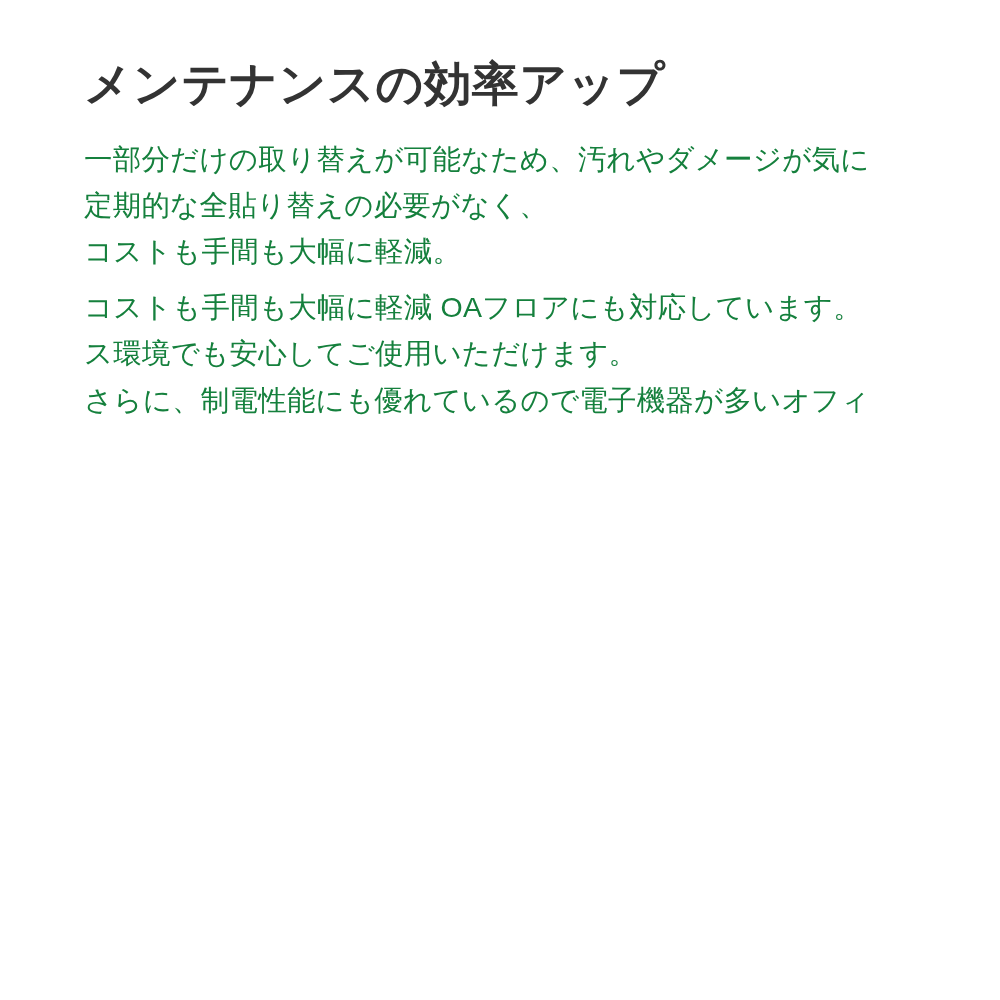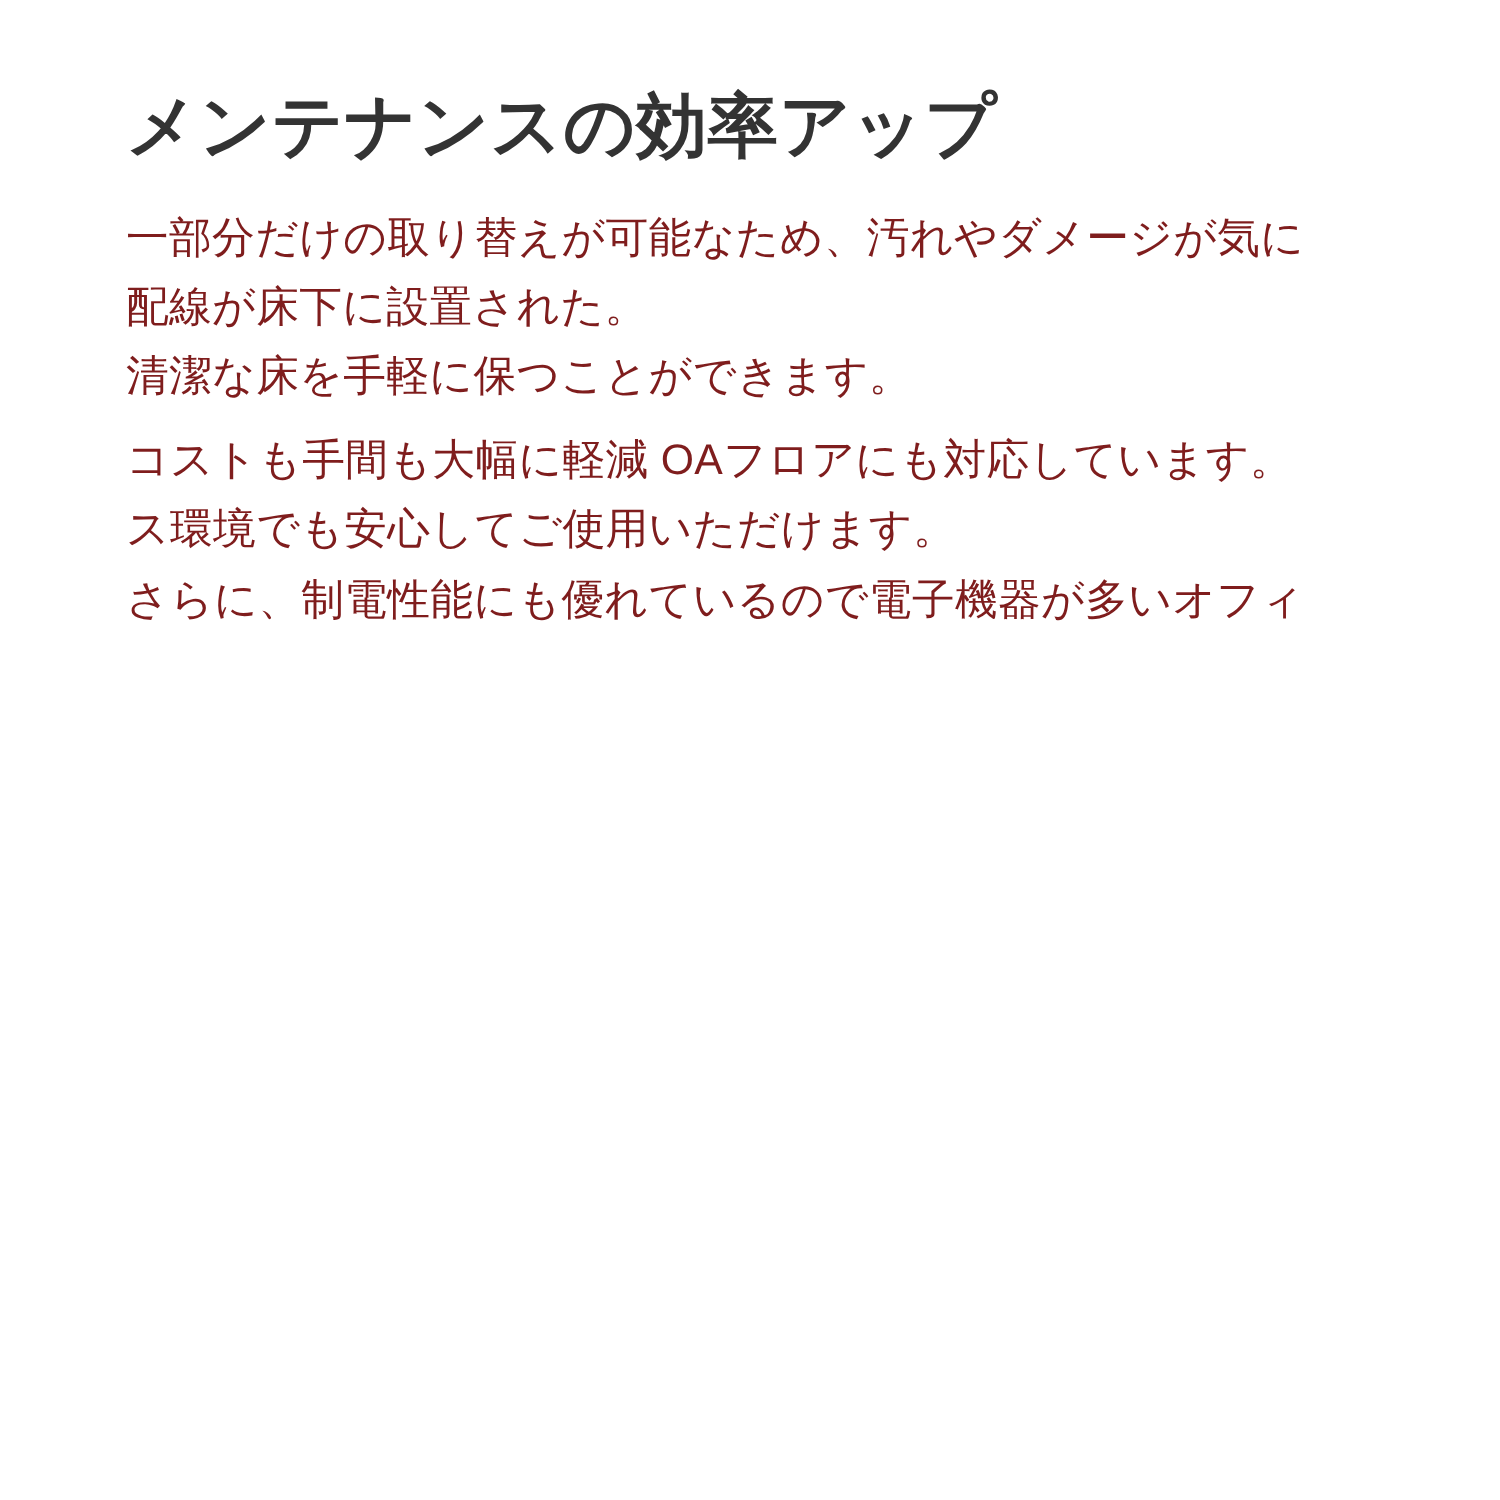--- a/index.html
+++ b/index.html
@@ -31,43 +31,43 @@
     line-height: 1.25;
     font-weight: 700;
     color: #333333;
     letter-spacing: 0.5px;
     margin: 0 0 22px 0;
   }
   .section-body {
     font-size: 28.5px;
     line-height: 1.62;
     font-weight: 400;
-    color: #7f1d1d;
+    color: #15803d;
     letter-spacing: 0.2px;
     margin: 0;
   }
   .section-body .line {
     display: block;
     white-space: pre-wrap;
   }
   .spacer-block {
     height: 10px;
   }
 </style>
 </head>
 <body>
 
 <div class="page">
 
   <section class="section">
     <h2 class="section-heading">メンテナンスの効率アップ</h2>
     <p class="section-body">
       <span class="line">一部分だけの取り替えが可能なため、汚れやダメージが気に</span>
-      <span class="line">配線が床下に設置された。</span>
-      <span class="line">清潔な床を手軽に保つことができます。</span>
+      <span class="line">定期的な全貼り替えの必要がなく、</span>
+      <span class="line">コストも手間も大幅に軽減。</span>
     </p>
   </section>
 
   <div class="spacer-block"></div>
 
   <section class="section">
     <p class="section-body">
       <span class="line">コストも手間も大幅に軽減 OAフロアにも対応しています。</span>
       <span class="line">ス環境でも安心してご使用いただけます。</span>
       <span class="line">さらに、制電性能にも優れているので電子機器が多いオフィ</span>

